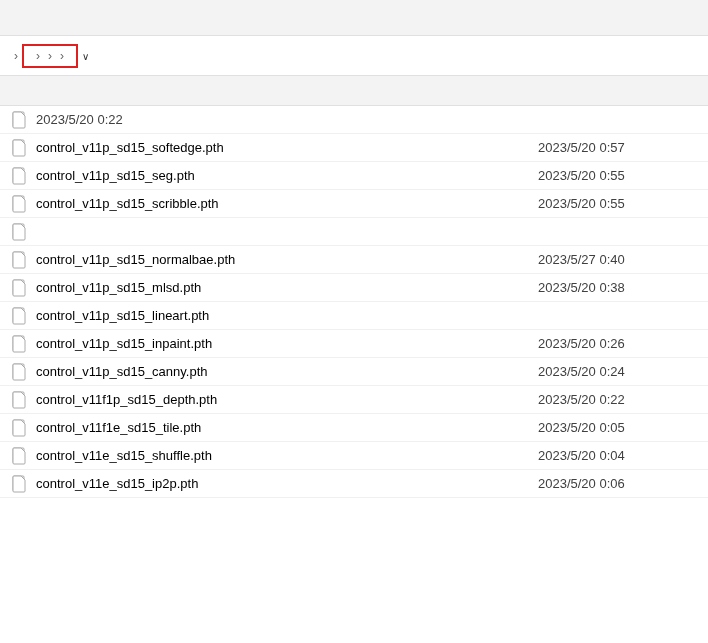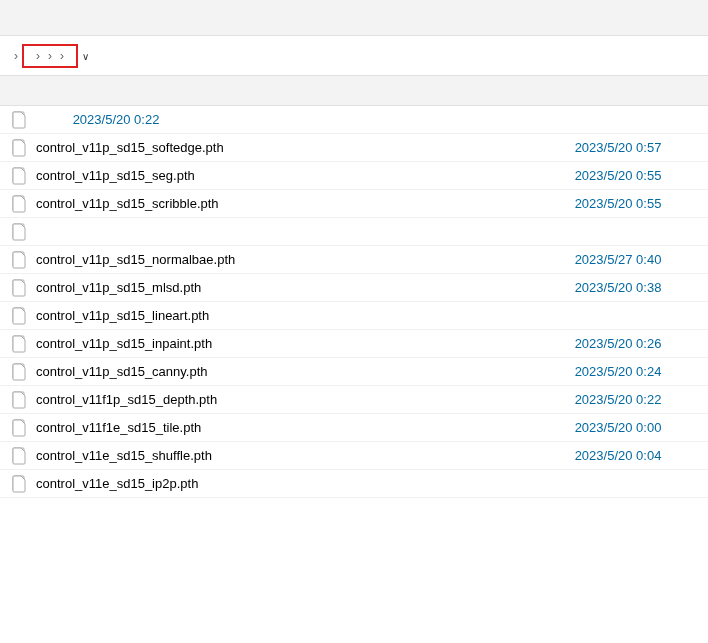--- a/index.html
+++ b/index.html
@@ -132,22 +132,22 @@
       font-size: 13px;
       color: #000;
       white-space: nowrap;
       overflow: hidden;
       text-overflow: ellipsis;
     }
 
     .file-date {
       width: 160px;
       font-size: 13px;
-      color: #0369a1;
-      text-align: center;
+      color: #404040;
+      text-align: left;
     }
 
     .left-panel {
       display: flex;
       height: calc(643px - 76px);
     }
 
     .main-content {
       flex: 1;
       overflow: hidden;
@@ -306,21 +306,21 @@
         </div>
         <div class="file-row">
           <div class="file-icon">
             <svg class="file-icon-svg" viewBox="0 0 16 18" fill="none" xmlns="http://www.w3.org/2000/svg">
       <rect x="1" y="1" width="11" height="15" rx="1" fill="white" stroke="#aaa" stroke-width="1"></rect>
       <path d="M9 1 L9 5 L13 5" stroke="#aaa" stroke-width="1" fill="none"></path>
       <path d="M9 1 L13 5 L13 16 Q13 17 12 17 L2 17 Q1 17 1 16 L1 2 Q1 1 2 1 Z" fill="white" stroke="#aaa" stroke-width="1"></path>
     </svg>
           </div>
           <span class="file-name">control_v11f1e_sd15_tile.pth</span>
-          <span class="file-date">2023/5/20 0:00</span>
+          <span class="file-date">2023/5/20 0:05</span>
         </div>
         <div class="file-row">
           <div class="file-icon">
             <svg class="file-icon-svg" viewBox="0 0 16 18" fill="none" xmlns="http://www.w3.org/2000/svg">
       <rect x="1" y="1" width="11" height="15" rx="1" fill="white" stroke="#aaa" stroke-width="1"></rect>
       <path d="M9 1 L9 5 L13 5" stroke="#aaa" stroke-width="1" fill="none"></path>
       <path d="M9 1 L13 5 L13 16 Q13 17 12 17 L2 17 Q1 17 1 16 L1 2 Q1 1 2 1 Z" fill="white" stroke="#aaa" stroke-width="1"></path>
     </svg>
           </div>
           <span class="file-name">control_v11e_sd15_shuffle.pth</span>
@@ -328,16 +328,17 @@
         </div>
         <div class="file-row">
           <div class="file-icon">
             <svg class="file-icon-svg" viewBox="0 0 16 18" fill="none" xmlns="http://www.w3.org/2000/svg">
       <rect x="1" y="1" width="11" height="15" rx="1" fill="white" stroke="#aaa" stroke-width="1"></rect>
       <path d="M9 1 L9 5 L13 5" stroke="#aaa" stroke-width="1" fill="none"></path>
       <path d="M9 1 L13 5 L13 16 Q13 17 12 17 L2 17 Q1 17 1 16 L1 2 Q1 1 2 1 Z" fill="white" stroke="#aaa" stroke-width="1"></path>
     </svg>
           </div>
           <span class="file-name">control_v11e_sd15_ip2p.pth</span>
+          <span class="file-date">2023/5/20 0:06</span>
         </div>
       </div>
   </div>
 </div>
 
 </body></html>

